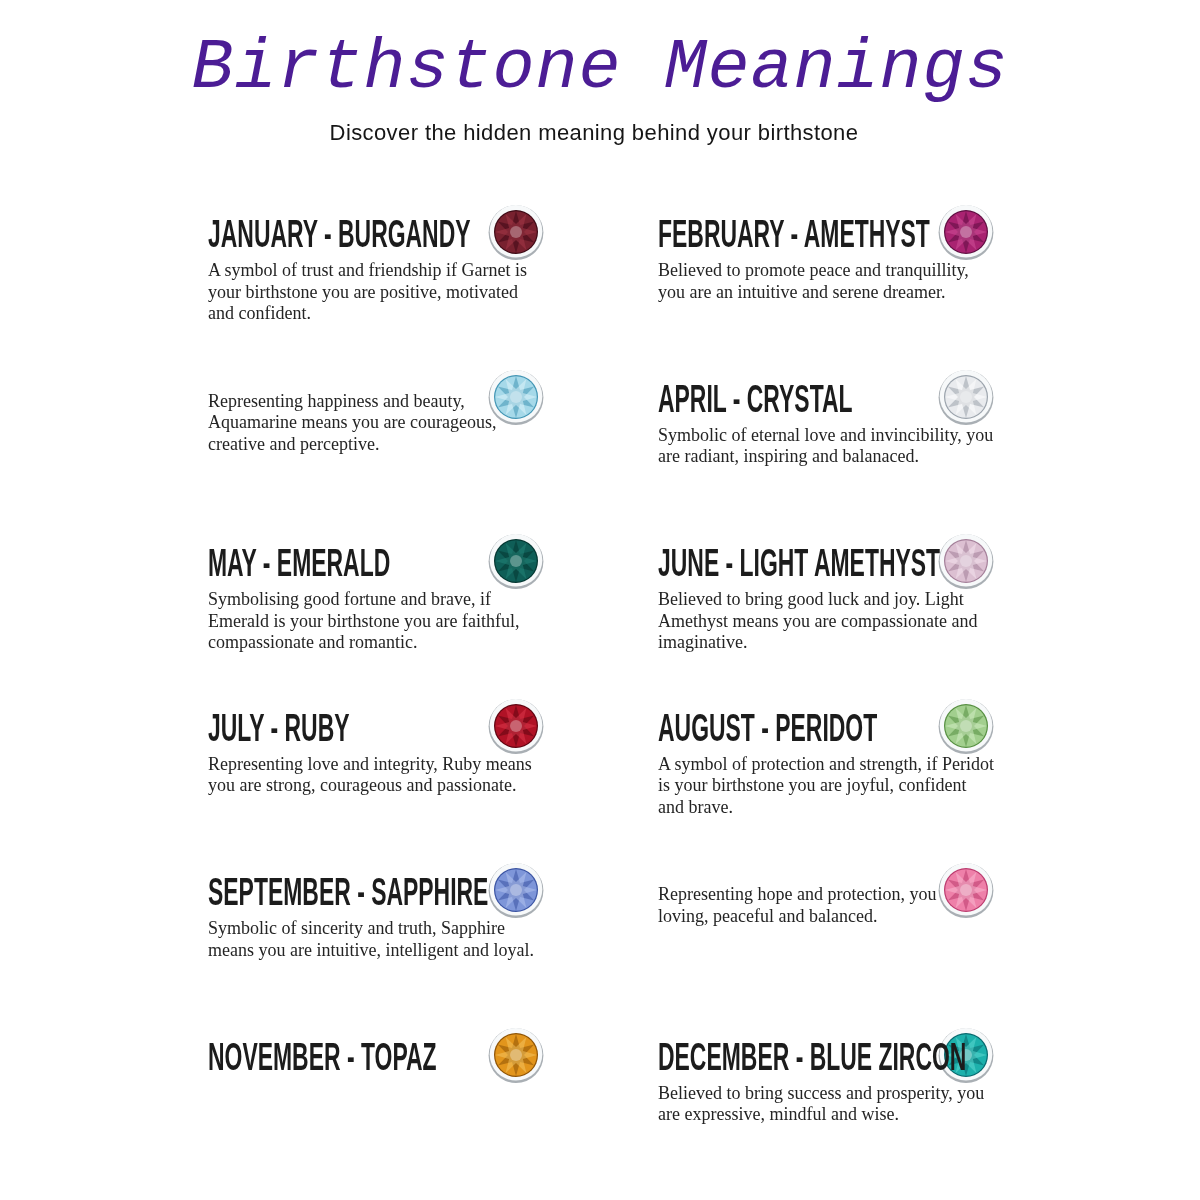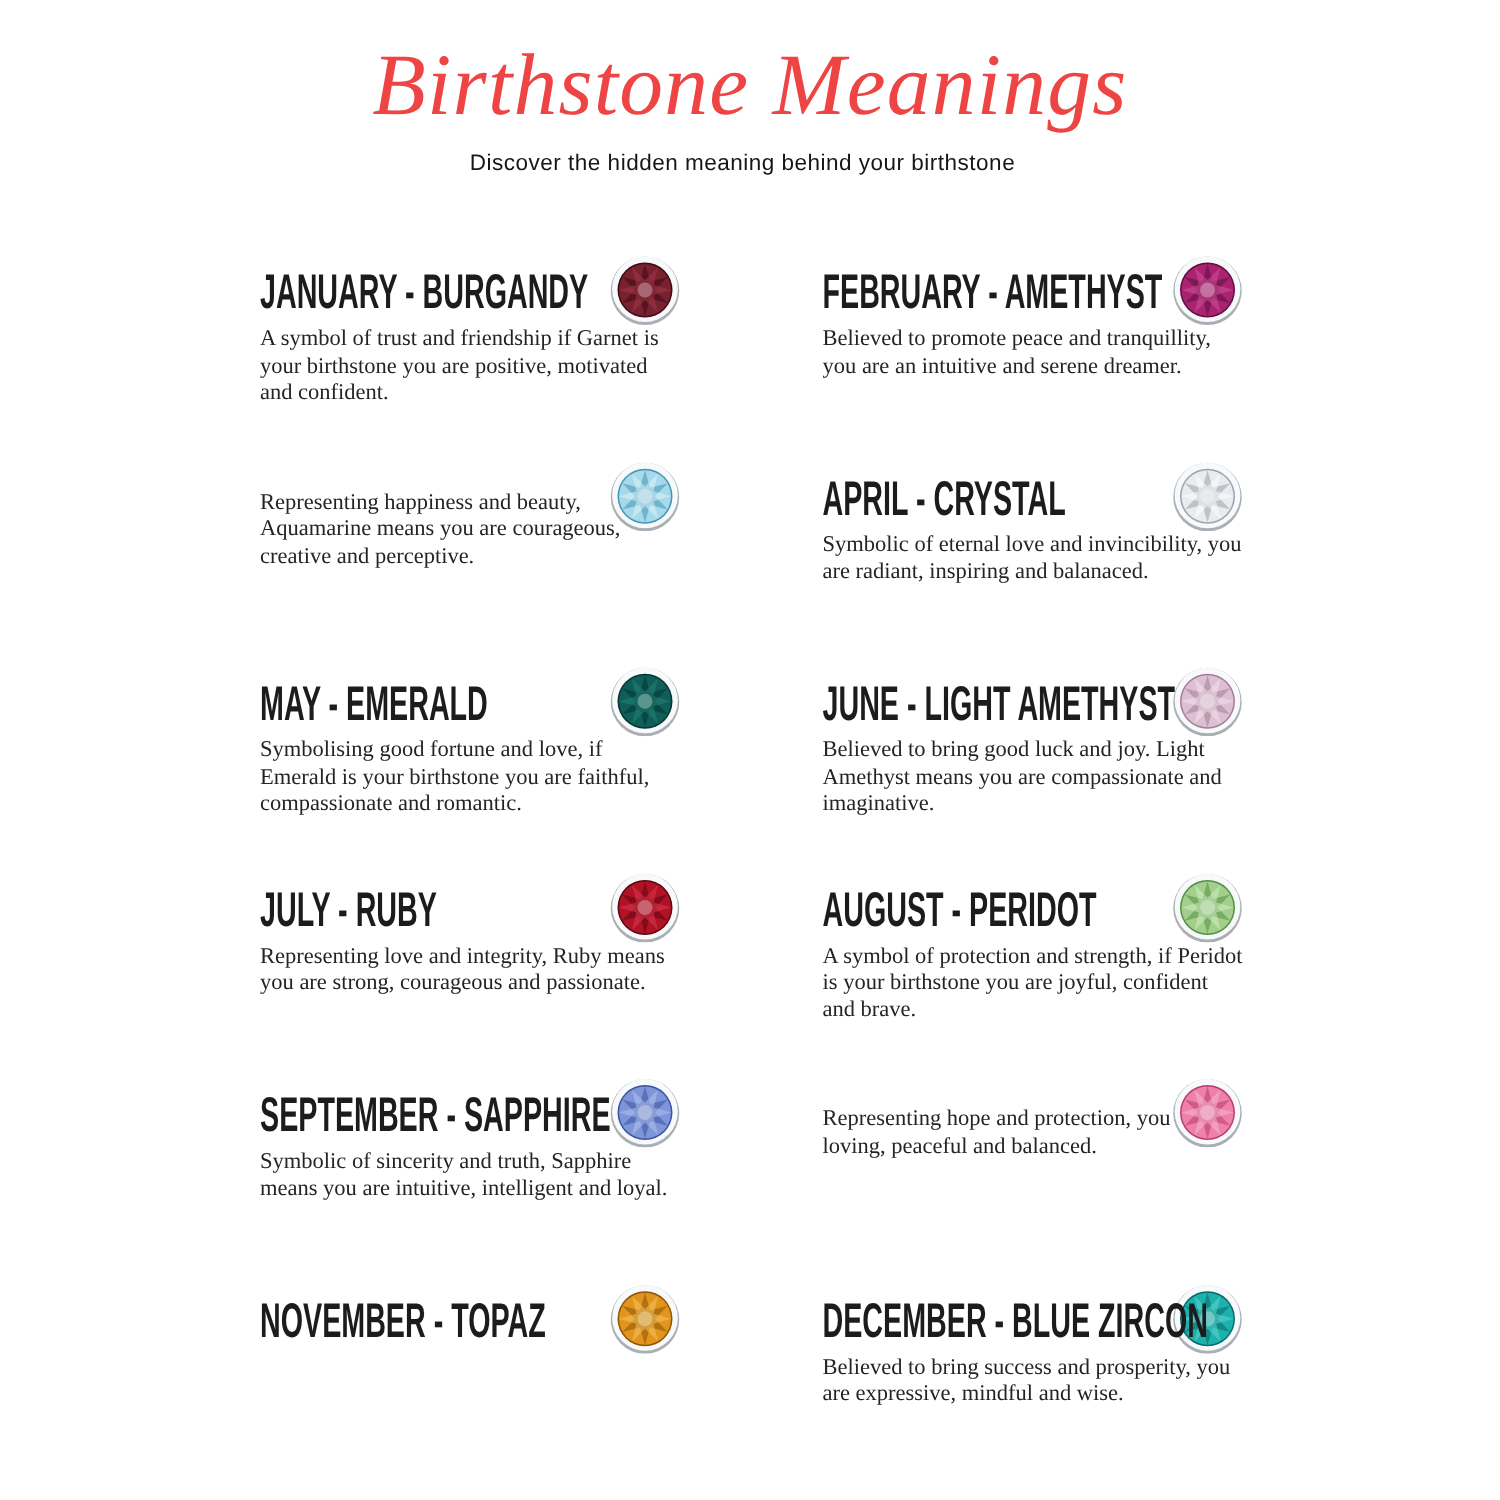--- a/index.html
+++ b/index.html
@@ -1,23 +1,23 @@
 <!DOCTYPE html>
 <html><head>
 <meta charset="utf-8">
 <style>
   html,body{margin:0;padding:0;background:#ffffff;}
   body{width:1200px;height:1200px;position:relative;overflow:hidden;
        font-family:"Liberation Sans",sans-serif;color:#1f1f1f;}
   .page{position:absolute;inset:0;background:#ffffff;}
   .page-title{margin:0;padding-top:32px;text-align:center;
-      font-family:Liberation Serif, serif;font-style:italic;font-weight:500;
-      font-size:70px;line-height:1.05;color:#ef4444;letter-spacing:1px;}
+      font-family:Liberation Mono, monospace;font-style:italic;font-weight:500;
+      font-size:70px;line-height:1.05;color:#4c1d95;letter-spacing:1px;}
   .page-subtitle{margin:14px 12px 0 0;text-align:center;
-      font-size:18px;letter-spacing:0.4px;color:#161616;font-weight:400;}
+      font-size:22px;letter-spacing:0.4px;color:#161616;font-weight:400;}
   .grid{position:absolute;left:208px;top:203px;
       display:grid;grid-template-columns:336px 336px;column-gap:114px;
       grid-auto-rows:164.5px;}
   .entry{position:relative;padding-top:14px;}
   .entry-title{margin:0;height:34px;}
   .cond{display:inline-block;white-space:nowrap;
       font-weight:700;font-size:37px;line-height:34px;letter-spacing:0px;
       transform:scale(0.62,1.05);transform-origin:0 50%;color:#1c1c1c;}
   .entry-desc{margin:9px 0 0 0;max-width:336px;
       font-family:"Liberation Serif",serif;font-size:18px;line-height:1.2;
@@ -103,21 +103,21 @@
           <circle cx="28" cy="28.6" r="27.4" fill="#a9afb4"></circle>
           <circle cx="28" cy="27.3" r="26.3" fill="#f7f9fa"></circle>
           <circle cx="28" cy="28" r="22" fill="#053631"></circle>
           <circle cx="28" cy="28" r="20.8" fill="#0f5e57"></circle>
           <polygon points="28,7 32,21.1 46.2,17.5 36,28 46.2,38.5 32,34.9 28,49 24,34.9 9.8,38.5 20,28 9.8,17.5 24,21.1" opacity="0.55" fill="#053631"></polygon>
           <polygon points="38.5,9.8 34.9,24 49,28 34.9,32 38.5,46.2 28,36 17.5,46.2 21.1,32 7,28 21.1,24 17.5,9.8 28,20" opacity="0.5" fill="#23857a"></polygon>
           <circle cx="28" cy="28" r="6" fill="#ffffff" opacity="0.3"></circle>
         </svg>
       </div>
       <h2 class="entry-title"><span class="cond">MAY - EMERALD</span></h2>
-      <p class="entry-desc">Symbolising good fortune and love, if Emerald is your birthstone you are faithful, compassionate and romantic.</p>
+      <p class="entry-desc">Symbolising good fortune and brave, if Emerald is your birthstone you are faithful, compassionate and romantic.</p>
     </section>
 
     <section class="entry">
       <div class="gem">
         <svg viewBox="0 0 56 56">
           <circle cx="28" cy="28.6" r="27.4" fill="#a9afb4"></circle>
           <circle cx="28" cy="27.3" r="26.3" fill="#f7f9fa"></circle>
           <circle cx="28" cy="28" r="22" fill="#a37e98"></circle>
           <circle cx="28" cy="28" r="20.8" fill="#dcc0d2"></circle>
           <polygon points="28,7 32,21.1 46.2,17.5 36,28 46.2,38.5 32,34.9 28,49 24,34.9 9.8,38.5 20,28 9.8,17.5 24,21.1" opacity="0.55" fill="#a37e98"></polygon>

